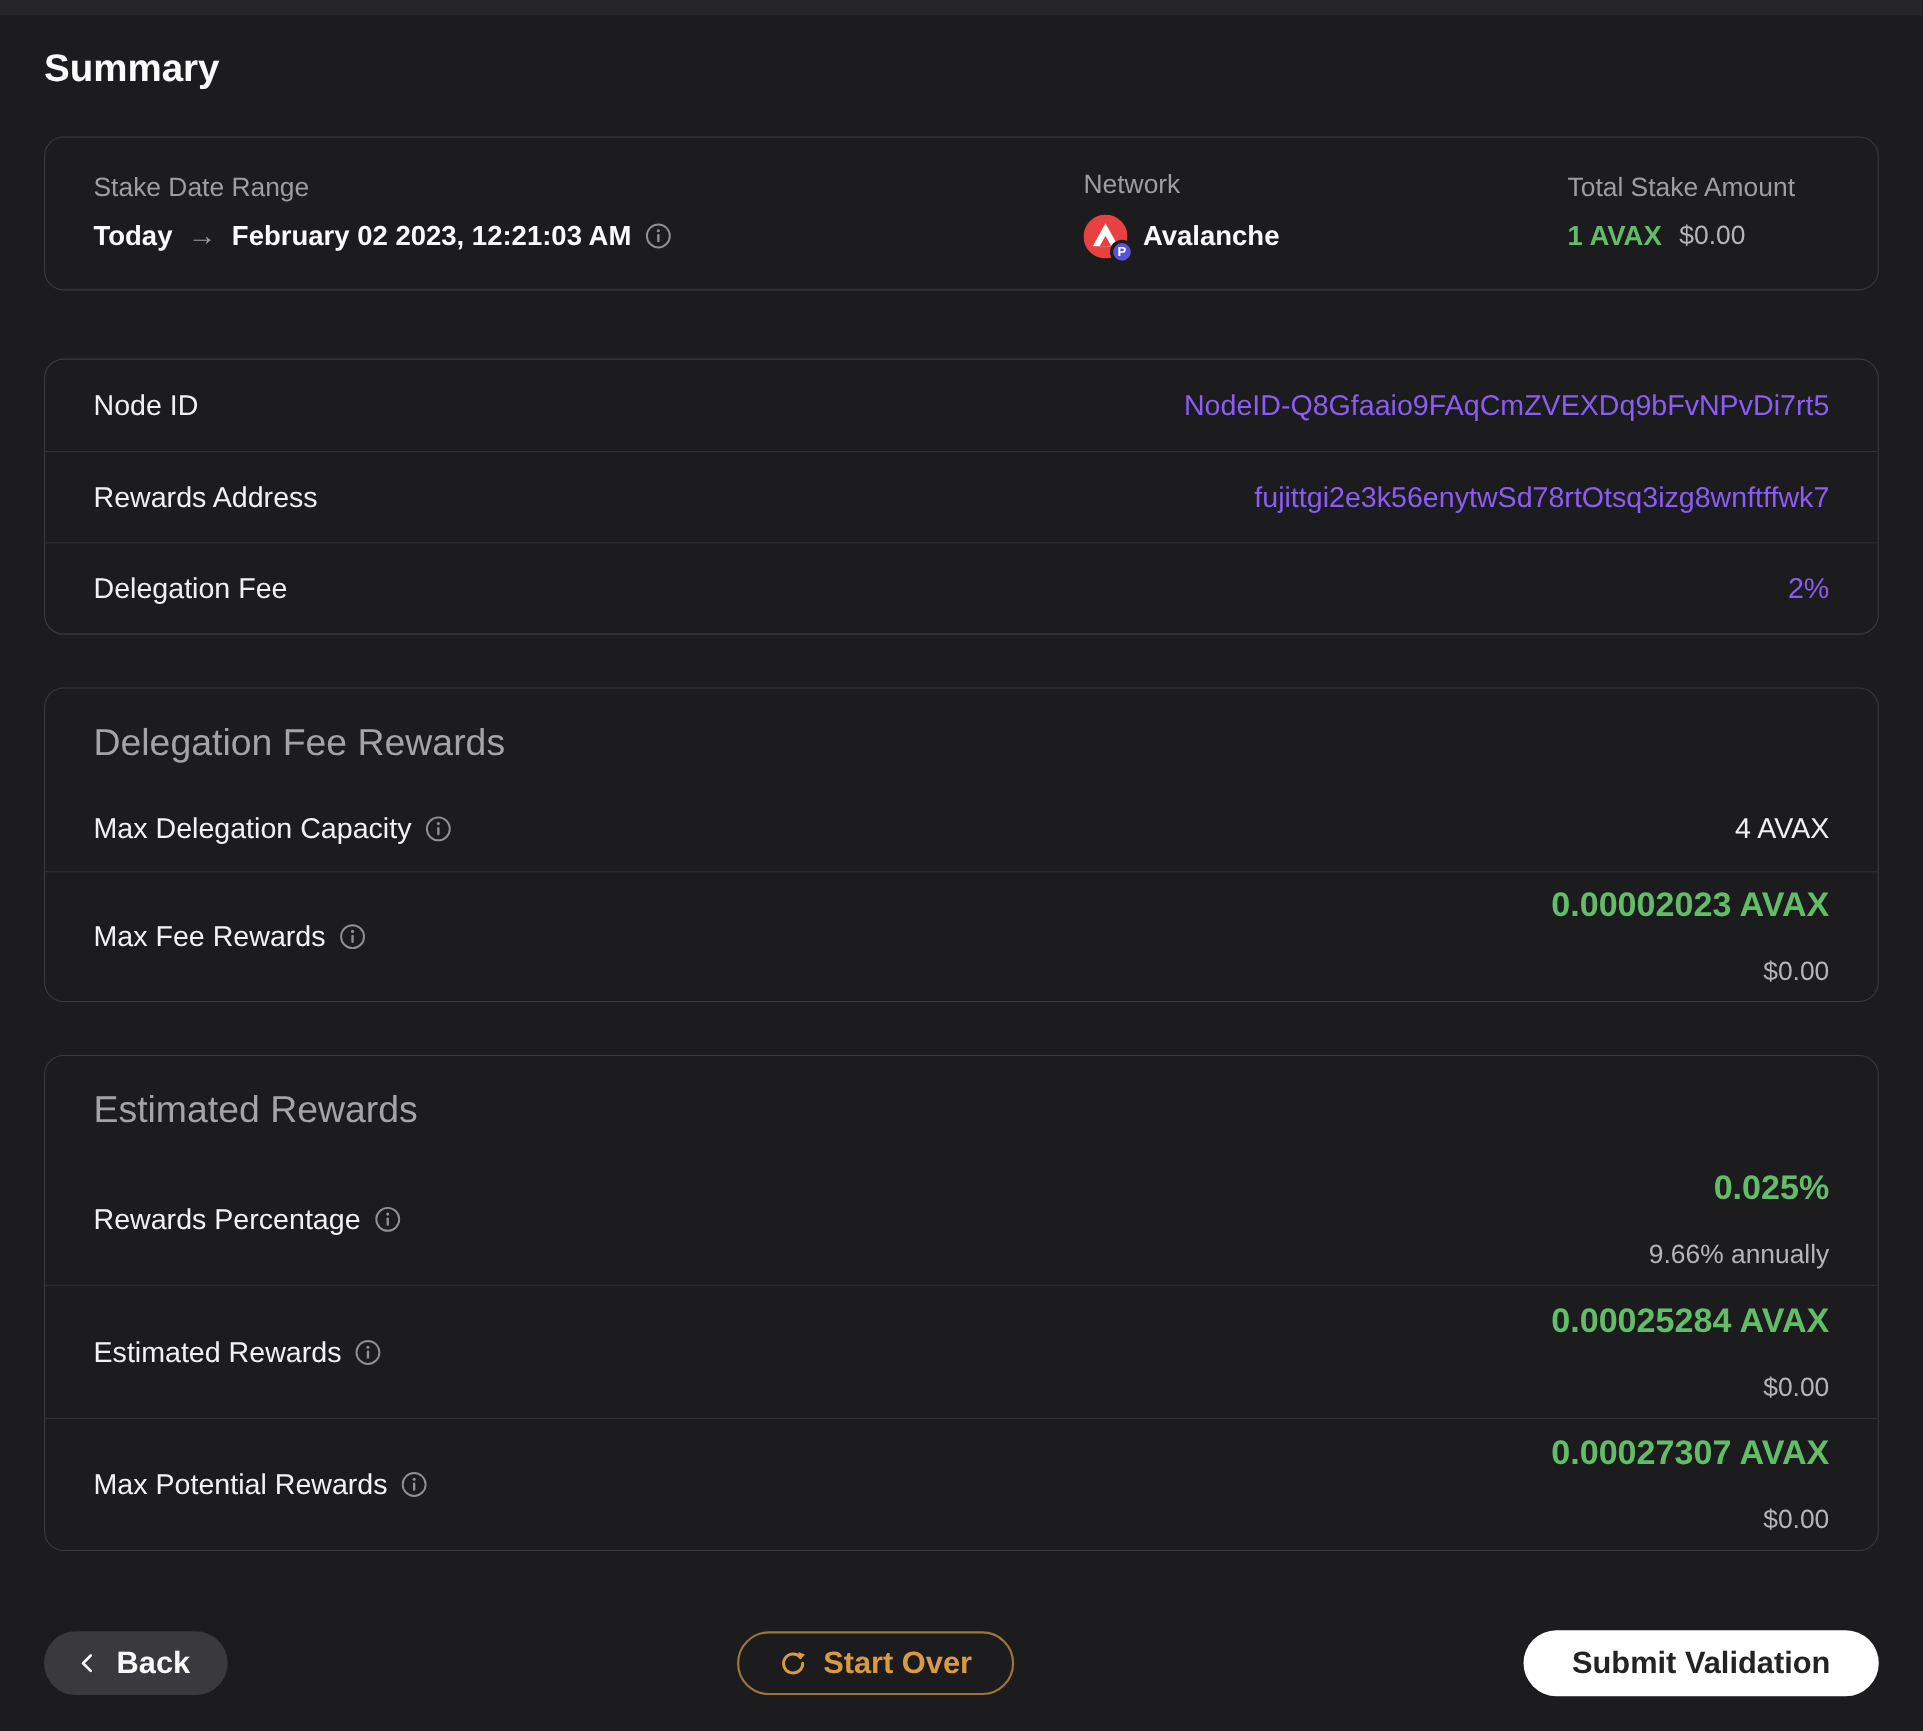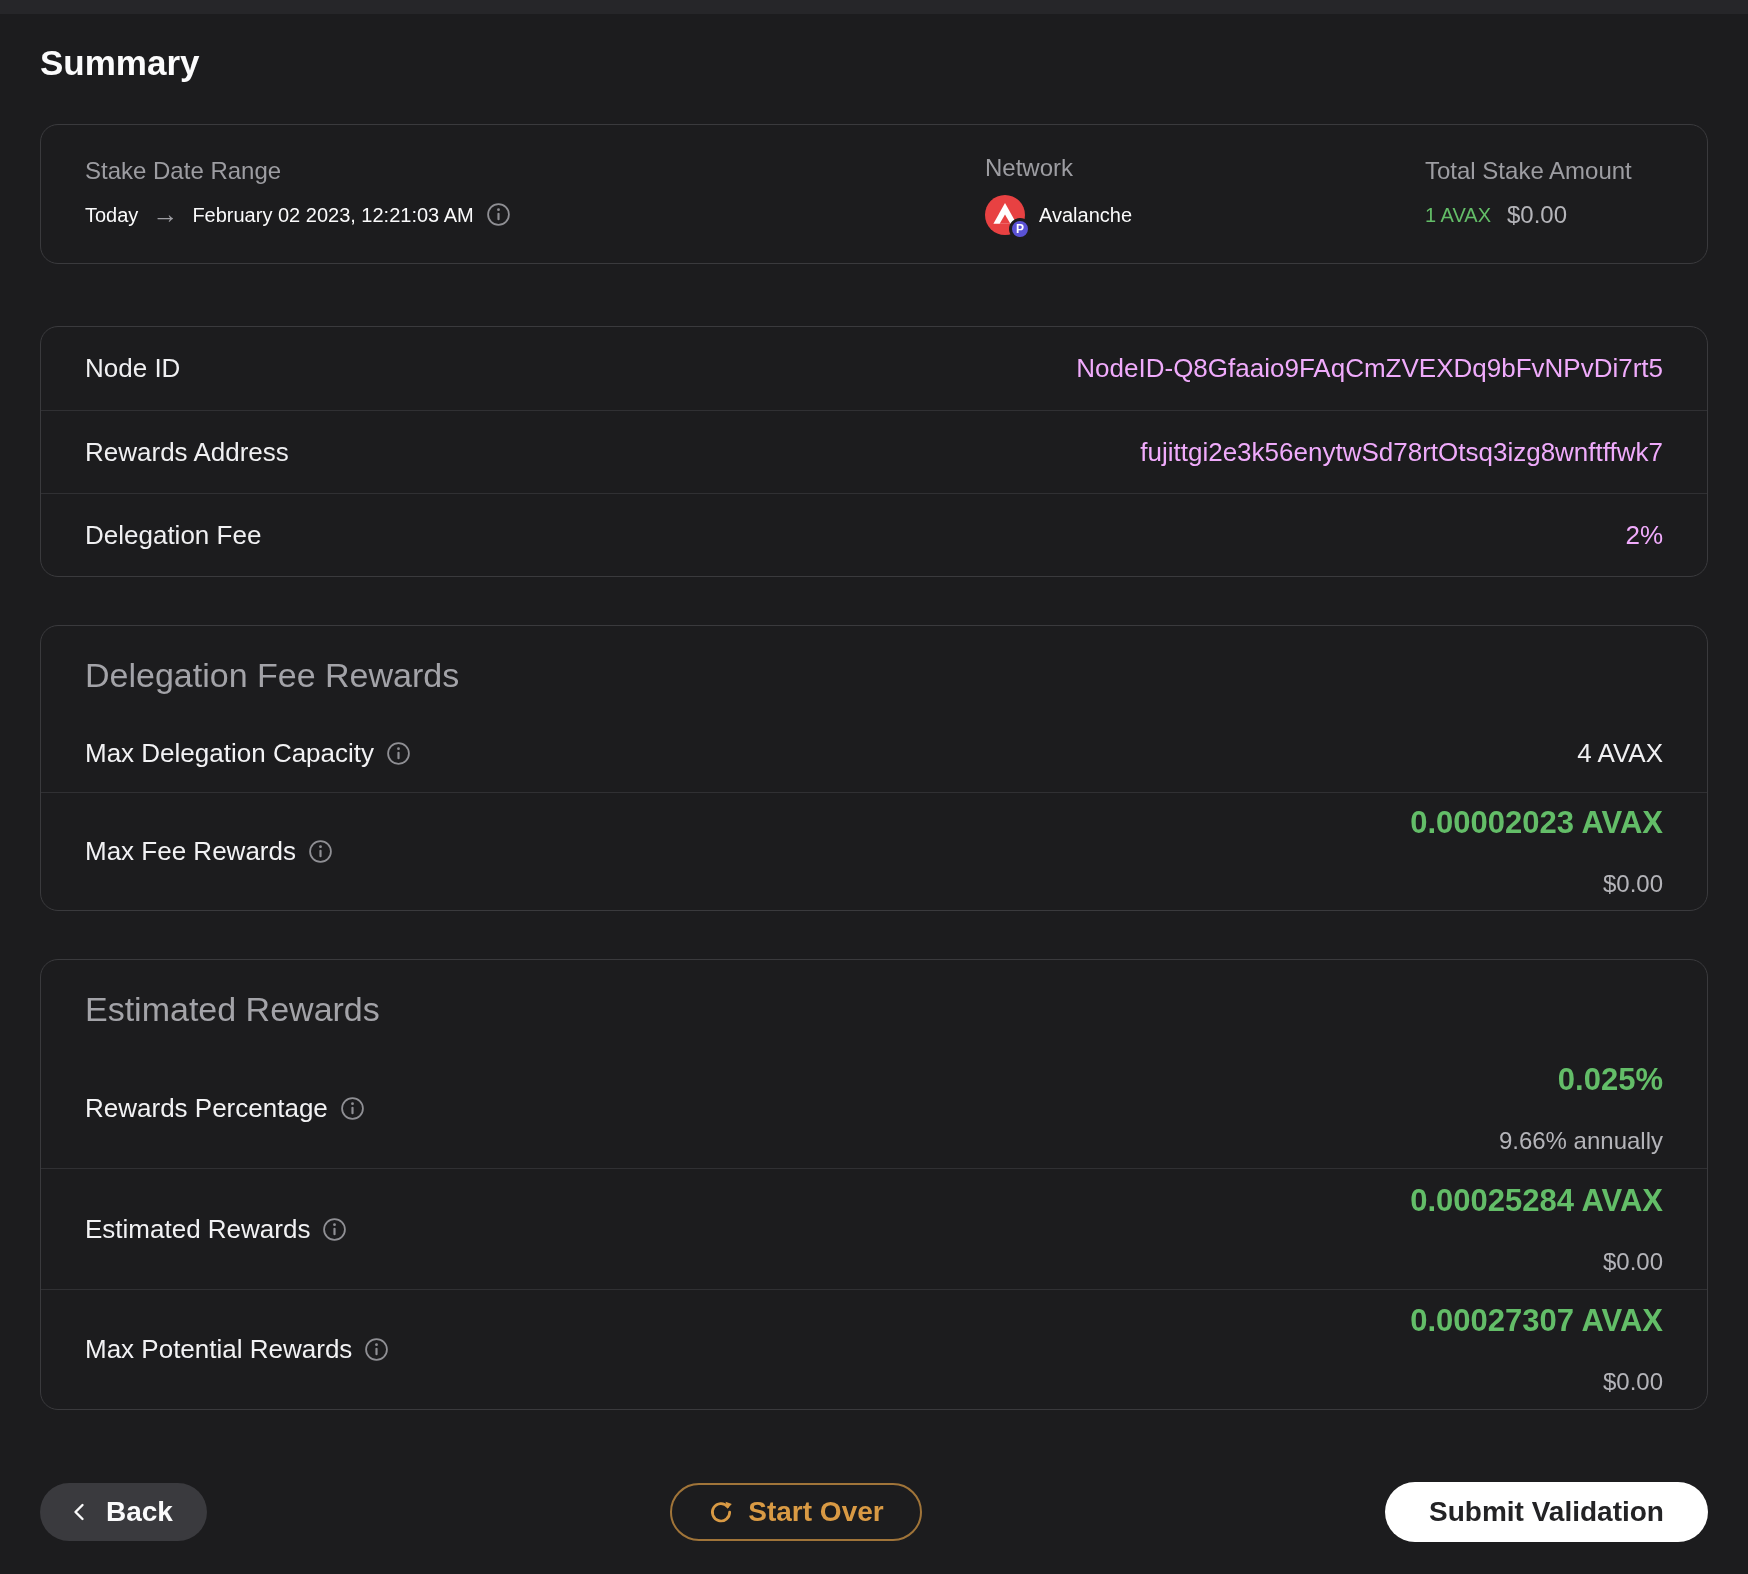--- a/index.html
+++ b/index.html
@@ -36,42 +36,42 @@
   .overview{
     margin-top:42px;
     height:140px;
     display:grid;
     grid-template-columns:900px 440px auto;
     align-items:center;
     padding:0 44px;
   }
   .label{font-size:24px;color:var(--muted);line-height:28px;}
   .value-line{display:flex;align-items:center;margin-top:13px;}
-  .strong{font-size:20px;font-weight:400;color:#fafafb;line-height:34px;}
+  .strong{font-size:25px;font-weight:700;color:#fafafb;line-height:34px;}
   .arrow{font-size:26px;color:var(--muted);margin:0 14px;}
   .green{color:var(--green);}
   .usd-inline{font-size:24px;color:var(--muted2);margin-left:16px;}
   .info{width:25px;height:25px;color:var(--icon);margin-left:12px;flex:none;}
   .ava-wrap{position:relative;width:40px;height:40px;margin-right:14px;flex:none;display:inline-block;}
   .ava-wrap > svg{width:40px;height:40px;display:block;}
   .ava-badge{
     position:absolute;right:-6px;bottom:-5px;width:22px;height:22px;border-radius:50%;
     background:var(--badge);border:3px solid var(--bg);color:#fff;
     font-size:12px;font-weight:700;display:flex;align-items:center;justify-content:center;line-height:1;
   }
   
   .row{
     display:flex;justify-content:space-between;align-items:center;
     padding:0 44px;
   }
   .row + .row, .bordered{border-top:1px solid var(--sep);}
   .details{margin-top:62px;}
   .details .row{height:83px;font-size:26px;}
   .details .row-label{color:#f0f0f2;}
-  .details .row-value{color:#f0abfc;}
+  .details .row-value{color:#8b5cf6;}
   
   .rewards{margin-top:48px;}
   .card-header{font-size:34px;color:#a3a3a8;padding:34px 44px 24px;line-height:30px;}
   .row-label{display:flex;align-items:center;font-size:26px;font-weight:500;color:#f2f2f4;}
   .row-label .info{margin-left:12px;}
   .plain-value{font-size:26px;color:#f0f0f2;}
   .r-mdc{height:78px;}
   .r-mfr{height:118px;}
   .r-rp{height:120px;}
   .r-er{height:121px;}

